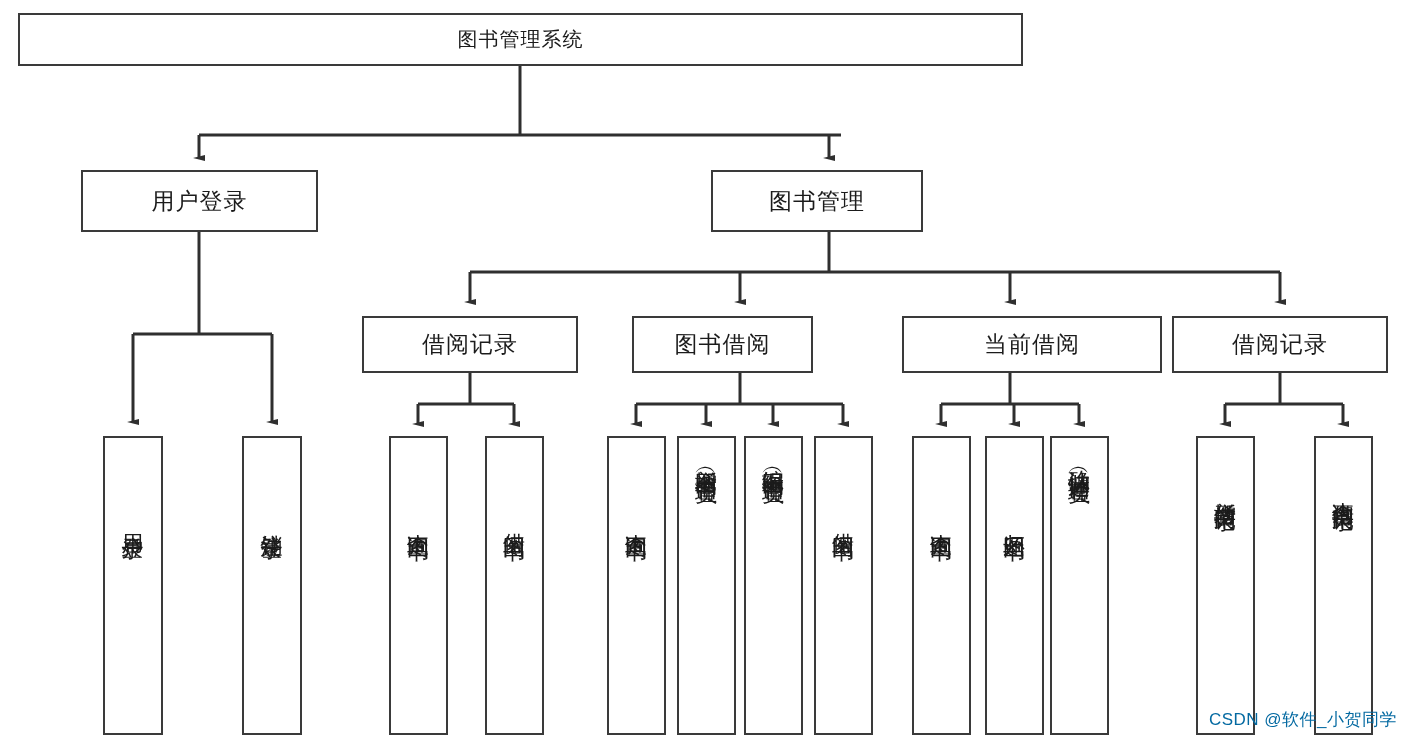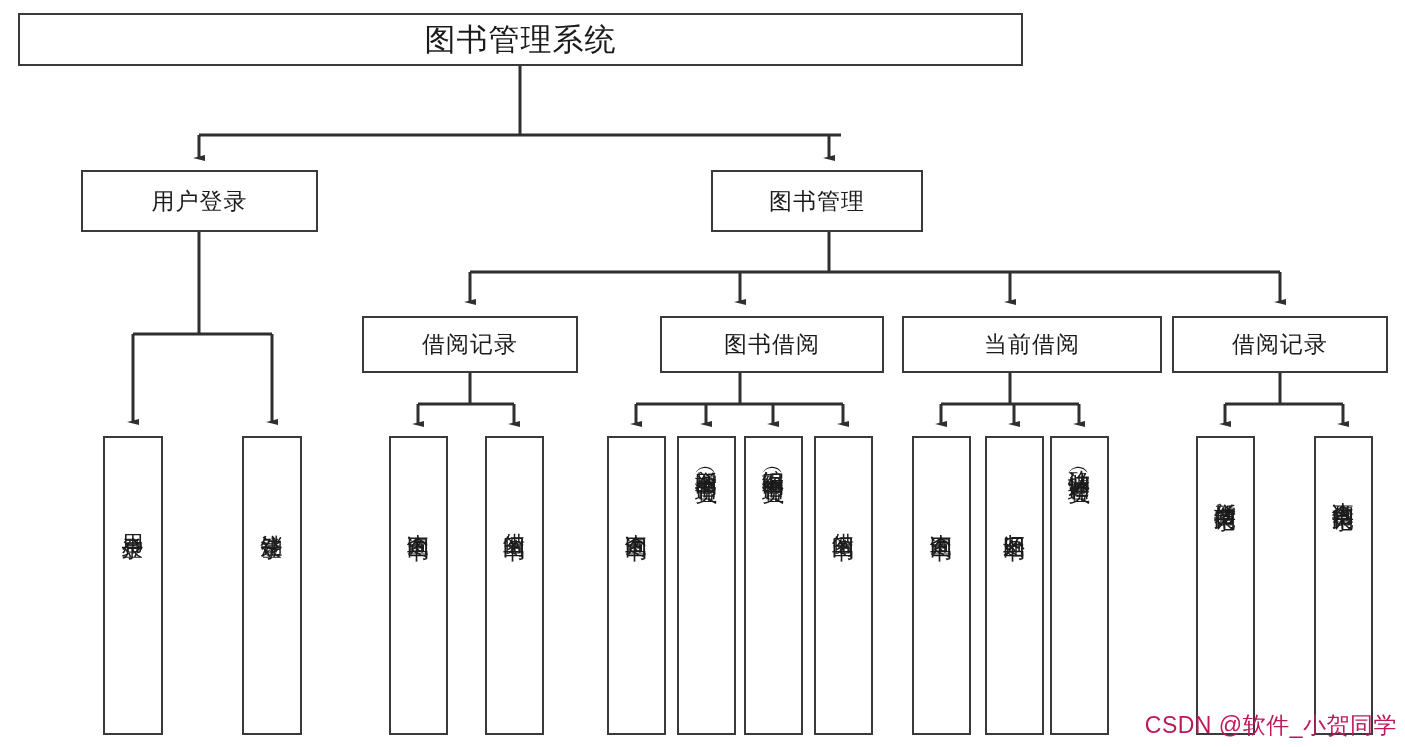--- a/index.html
+++ b/index.html
@@ -17,44 +17,44 @@
     border:2px solid #3a3a3a;
     display:flex;
     align-items:center;
     justify-content:center;
     color:#1b1b1b;
   }
   .node.h{            
     font-size:23px;
     letter-spacing:1px;
   }
-  .node.root{font-size:31px;text-align:center;}
+  .node.root{font-size:20px;text-align:center;}
   .node.v{            
     font-size:22px;
     align-items:flex-start;
     justify-content:center;
     padding-top:8px;
   }
   .node.v .vtext{
     writing-mode:vertical-rl;
     text-orientation:upright;
     line-height:1.05;
     letter-spacing:2px;
     white-space:nowrap;
     display:block;
   }
   .node.v.mid .vtext{margin-top:70px;}
   .node.v.tall .vtext{margin-top:6px;}
 
   #watermark{
     position:absolute;
     right:8px;
-    bottom:6px;
-    font-size:23px;
-    color:#be185d;
+    bottom:16px;
+    font-size:17px;
+    color:#0369a1;
     letter-spacing:0.5px;
     white-space:nowrap;
   }
 </style>
 </head>
 <body>
 
 <div id="stage">
 
   <svg id="wires" viewBox="0 0 1405 747">
@@ -115,21 +115,21 @@
   <div class="node h" style="left:81px;top:170px;width:237px;height:62px;">
     <span>用户登录</span>
   </div>
   <div class="node h" style="left:711px;top:170px;width:212px;height:62px;">
     <span>图书管理</span>
   </div>
 
   <div class="node h" style="left:362px;top:316px;width:216px;height:57px;">
     <span>借阅记录</span>
   </div>
-  <div class="node h" style="left:632px;top:316px;width:224px;height:57px;margin-left:28px;">
+  <div class="node h" style="left:632px;top:316px;width:181px;height:57px;">
     <span>图书借阅</span>
   </div>
   <div class="node h" style="left:902px;top:316px;width:260px;height:57px;">
     <span>当前借阅</span>
   </div>
   <div class="node h" style="left:1172px;top:316px;width:216px;height:57px;">
     <span>借阅记录</span>
   </div>
 
   <div class="node v mid" style="left:103px;top:436px;width:60px;height:299px;">

